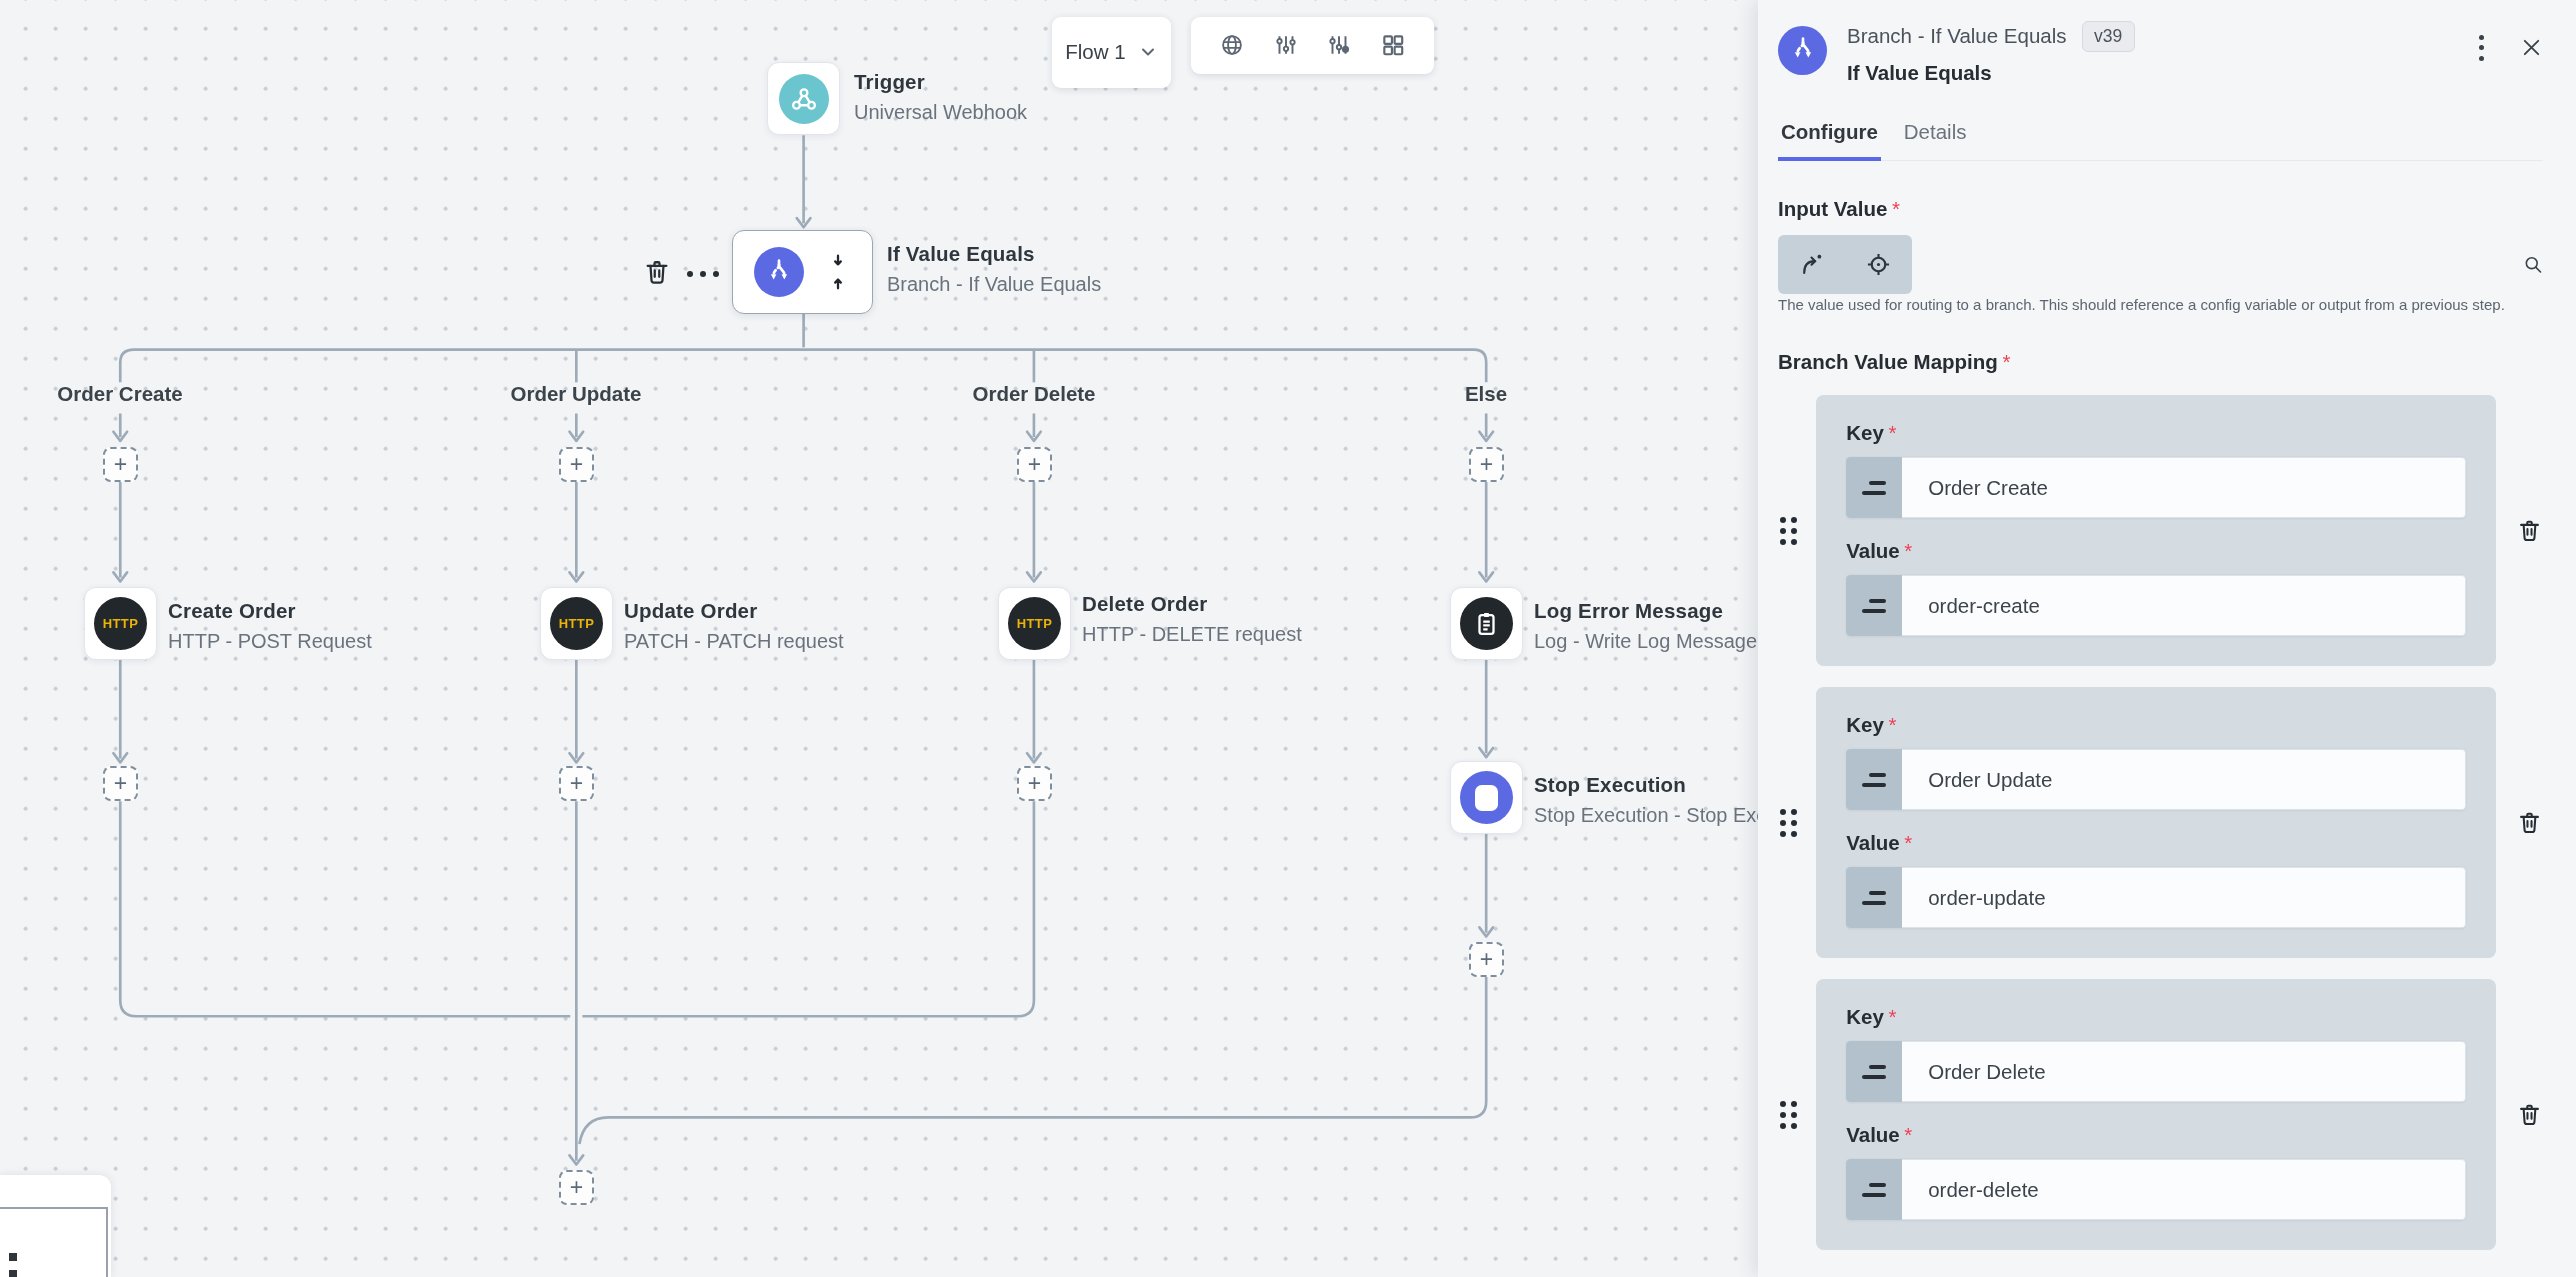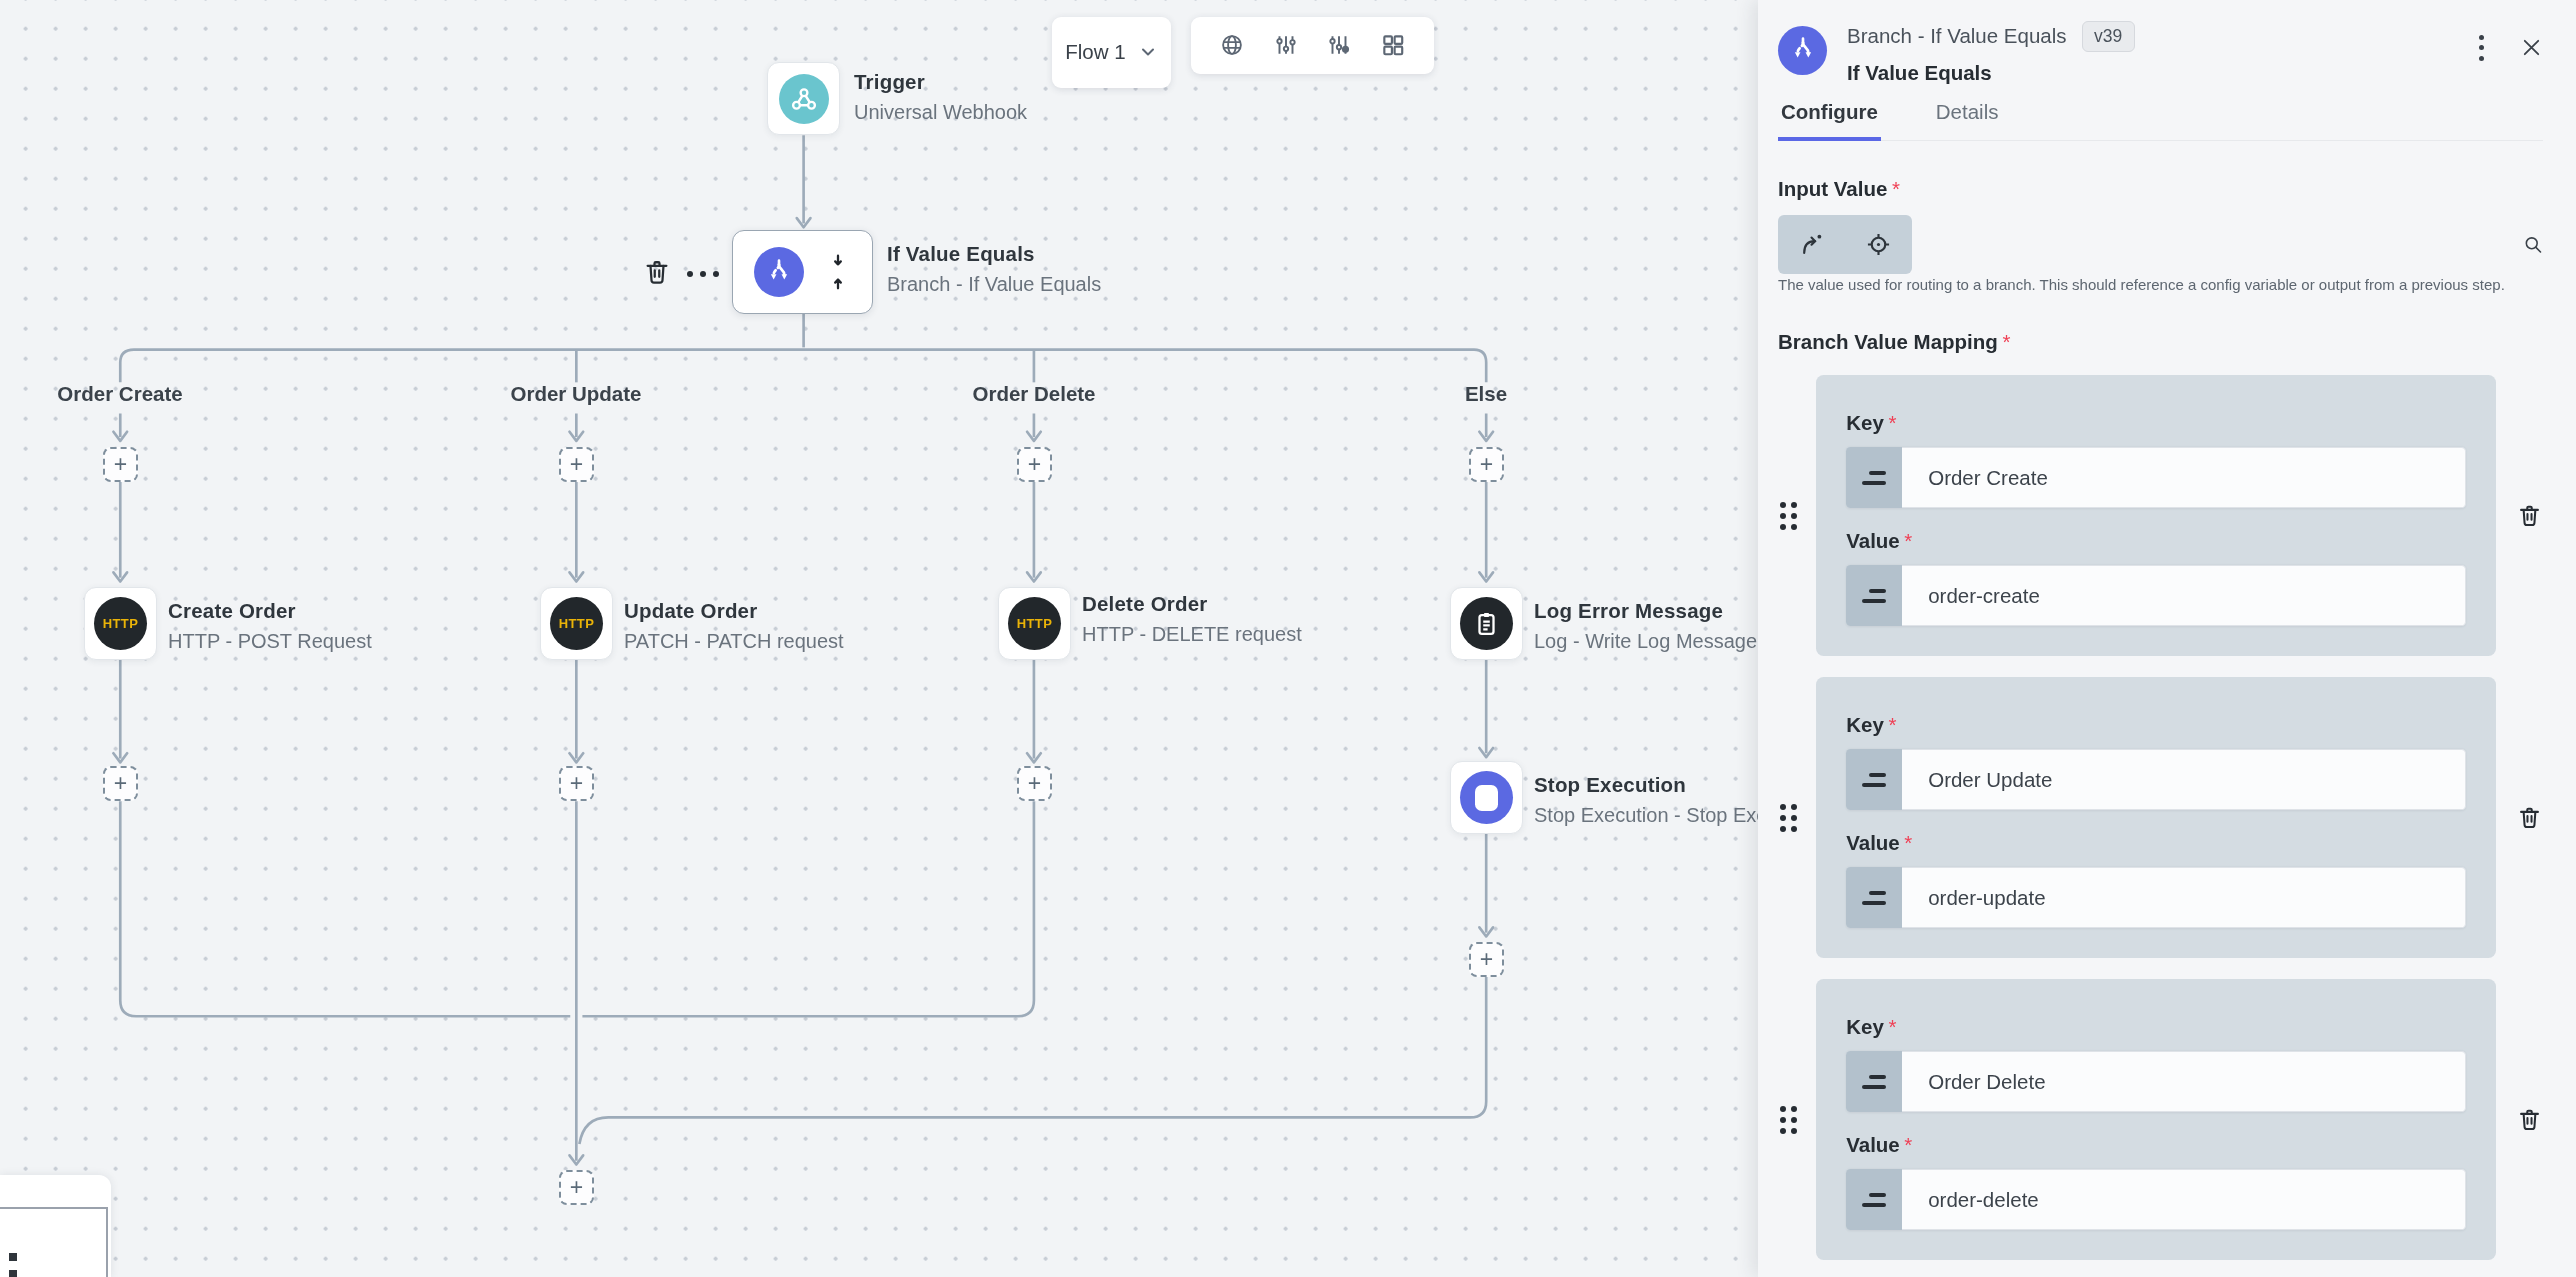--- a/index.html
+++ b/index.html
@@ -68,21 +68,21 @@
   .p-row1 { display:flex; align-items:center; gap:15px; }
   .p-comp { font-size:20.5px; color:#4a525b; }
   .p-badge { background:#e9ebee; border:0.8px solid #d6d9de; border-radius:6px;
     padding:3.8px 11.4px; font-size:17.5px; color:#4a525b; }
   .p-step { font-size:20.5px; font-weight:700; color:#272d33; margin-top:9px; }
   .p-actions { display:flex; align-items:center; gap:33px; margin-top:10.6px; }
   .kebab { display:flex; flex-direction:column; gap:5.3px; cursor:pointer; padding:3px; }
   .kebab i { width:5.3px; height:5.3px; border-radius:50%; background:#3a4149; }
   .close-x { width:23px; height:23px; color:#3a4149; cursor:pointer; }
 
-  .tabs { display:flex; gap:52px; margin-top:15px; border-bottom:0.8px solid #e7e9ec; }
+  .tabs { display:flex; gap:20px; margin-top:35px; border-bottom:0.8px solid #e7e9ec; }
   .tab { font-size:20.5px; padding:0 3px 13.7px 3px; cursor:pointer; color:#6a737d; }
   .tab.active { font-weight:700; color:#32383f; border-bottom:4.6px solid #5a67e6; margin-bottom:-0.8px; }
 
   .f-label { font-size:20.5px; font-weight:700; color:#272d33; }
   .req { color:#ef4156; font-weight:400; margin-left:4.6px; font-size:20.5px; }
 
   .iv-row { display:flex; align-items:center; margin-top:13.7px; }
   .iv-control { display:flex; align-items:stretch; height:59px; flex:0 0 724px; }
   .iv-addon { width:67px; background:#c5d0d9; display:flex; align-items:center; justify-content:center; cursor:pointer; }
   .iv-addon.l { border-radius:6px 0 0 6px; }
@@ -93,21 +93,21 @@
   .tag-txt { background:#5fc48f; color:#2c3a31; font-size:20px; display:flex; align-items:center; padding:0 20px; }
   .tag-x { background:#4aa578; width:47px; display:flex; align-items:center; justify-content:center; cursor:pointer; }
   .search-btn { margin-left:21px; width:27px; height:27px; color:#3a4149; cursor:pointer; }
   .helper { margin-top:0; font-size:15px; line-height:1.42; color:#5d6670; max-width:764px; }
 
   .bvm-label { margin-top:35px; }
   .map-row { display:flex; align-items:center; margin-top:21px; }
   .drag-handle { flex:0 0 20px; display:grid; grid-template-columns:repeat(2,6px);
     grid-auto-rows:6px; gap:5.3px; cursor:grab; margin-left:1.5px; }
   .drag-handle i { background:#262c33; border-radius:50%; }
-  .map-card { flex:1; margin-left:16.7px; background:#d4dce2; border-radius:7.6px; padding:36px 30px 30px 30px; }
+  .map-card { flex:1; margin-left:16.7px; background:#d4dce2; border-radius:7.6px; padding:26px 30px 30px 30px; }
   .kv-input { display:flex; align-items:stretch; height:61px; margin-top:12px;
     border-radius:4.6px; box-shadow:0 0.8px 2.3px rgba(40,50,70,.08); }
   .kv-addon { width:56px; background:#b3c1cc; border-radius:4.6px 0 0 4.6px;
     display:flex; flex-direction:column; align-items:center; justify-content:center; gap:6px; }
   .kv-addon i { height:3.8px; background:#272d33; border-radius:2.3px; display:block; }
   .kv-addon i.a { width:16.7px; margin-left:6px; }
   .kv-addon i.b { width:24px; }
   .kv-text { flex:1; background:#fbfcfd; border:0.8px solid #dfe3e8; border-left:none;
     border-radius:0 4.6px 4.6px 0; display:flex; align-items:center; padding-left:26px;
     font-size:20.5px; color:#3c434b; }

